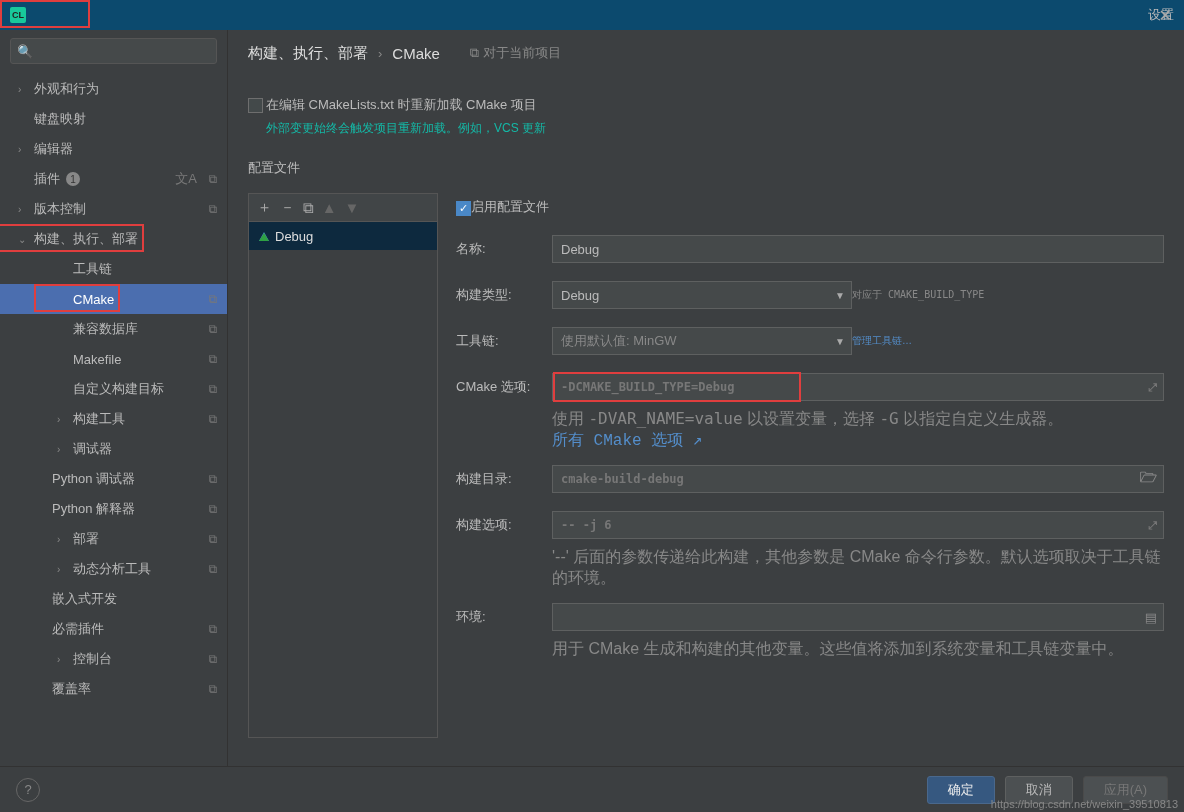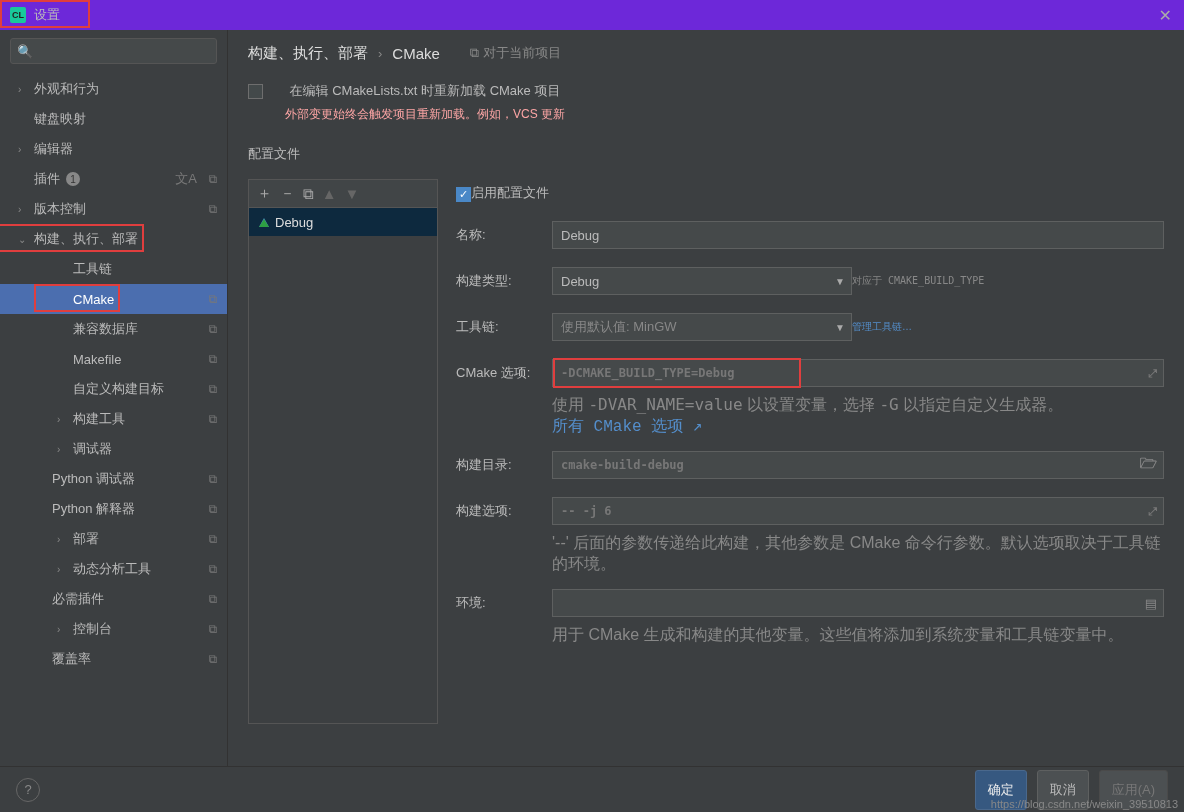--- a/index.html
+++ b/index.html
@@ -7,25 +7,26 @@
   font-family: "Microsoft YaHei", "Segoe UI", sans-serif;
   font-size: 13px;
   background: #3c3f41;
   color: #bbbbbb;
   width: 1184px;
   height: 812px;
   overflow: hidden;
 }
 .titlebar {
   height: 30px;
-  background: #6d28d9;
+  background: #0c4a6e;
   display: flex;
   align-items: center;
   padding: 0 10px;
   position: relative;
+  justify-content: space-between;
 }
 .titlebar .app-icon {
   width: 16px; height: 16px;
   background: #18c99b;
   border-radius: 2px;
   display: inline-flex;
   align-items: center;
   justify-content: center;
   font-size: 9px;
   color: #222;
@@ -99,28 +100,28 @@
 .breadcrumb {
   height: 46px;
   display: flex;
   align-items: center;
   gap: 10px;
 }
 .breadcrumb .crumb { color: #ddd; font-weight: 500; font-size: 15px; }
 .breadcrumb .sep { color: #888; }
 .breadcrumb .subtle { color: #888; font-size: 13px; margin-left: 20px; display: flex; align-items: center; gap: 4px; }
 
-.reload-row { display: flex; align-items: flex-start; gap: 22px; margin-top: 6px; text-align: center; }
+.reload-row { display: flex; align-items: flex-start; gap: 3px; margin-top: 20px; }
 .checkbox {
   width: 15px; height: 15px; border: 1px solid #6e6e6e; background: #43494a;
   display: inline-block; flex-shrink: 0; margin-top: 2px;
 }
 .checkbox.checked { background: #4a88c7; border-color: #4a88c7; }
 .checkbox.checked::after { content: "✓"; color: #fff; font-size: 11px; display: block; text-align: center; line-height: 13px; }
-.subtle-text { color: #fca5a5; font-size: 12px; margin-top: 6px; }
+.subtle-text { color: #14b8a6; font-size: 12px; margin-top: 6px; }
 
 .section-head { margin-top: 22px; color: #bbb; font-size: 13px; }
 .section-desc { color: #888; font-size: 12px; margin-top: 8px; }
 
 .profiles-row { display: flex; margin-top: 16px; height: 545px; }
 .profile-list {
   width: 190px;
   border: 1px solid #555;
   background: #3c3f41;
   display: flex;
@@ -170,21 +171,21 @@
   position: absolute; bottom: 0; left: 0; right: 0; height: 46px;
   background: #3c3f41; border-top: 1px solid #323232;
   display: flex; align-items: center; padding: 0 16px;
 }
 .help-btn {
   width: 24px; height: 24px; border-radius: 12px; border: 1px solid #666;
   color: #888; display: flex; align-items: center; justify-content: center;
 }
 .footer-buttons { margin-left: auto; display: flex; gap: 10px; }
 .btn {
-  height: 40px; padding: 0 12px; border: 1px solid #5e6060; background: #4c5052;
+  height: 28px; padding: 0 20px; border: 1px solid #5e6060; background: #4c5052;
   color: #bbb; border-radius: 3px; display: flex; align-items: center; cursor: pointer;
 }
 .btn.primary { background: #365880; border-color: #4a688c; color: #eee; }
 .btn.disabled { color: #777; border-color: #4a4a4a; }
 .watermark {
   position: absolute; right: 6px; bottom: 2px; color: #888; font-size: 11px;
 }
 </style>
 </head>
 <body>
@@ -276,20 +277,23 @@
         </div>
         <div class="tree-item sub">
           <span class="chev">›</span>
           <span>部署</span>
           <span class="copy-icon">⧉</span>
         </div>
         <div class="tree-item sub">
           <span class="chev">›</span>
           <span>动态分析工具</span>
           <span class="copy-icon">⧉</span>
+        </div>
+        <div class="tree-item subsub">
+          <span>嵌入式开发</span>
         </div>
         <div class="tree-item subsub">
           <span>必需插件</span>
           <span class="copy-icon">⧉</span>
         </div>
         <div class="tree-item sub">
           <span class="chev">›</span>
           <span>控制台</span>
           <span class="copy-icon">⧉</span>
         </div>

